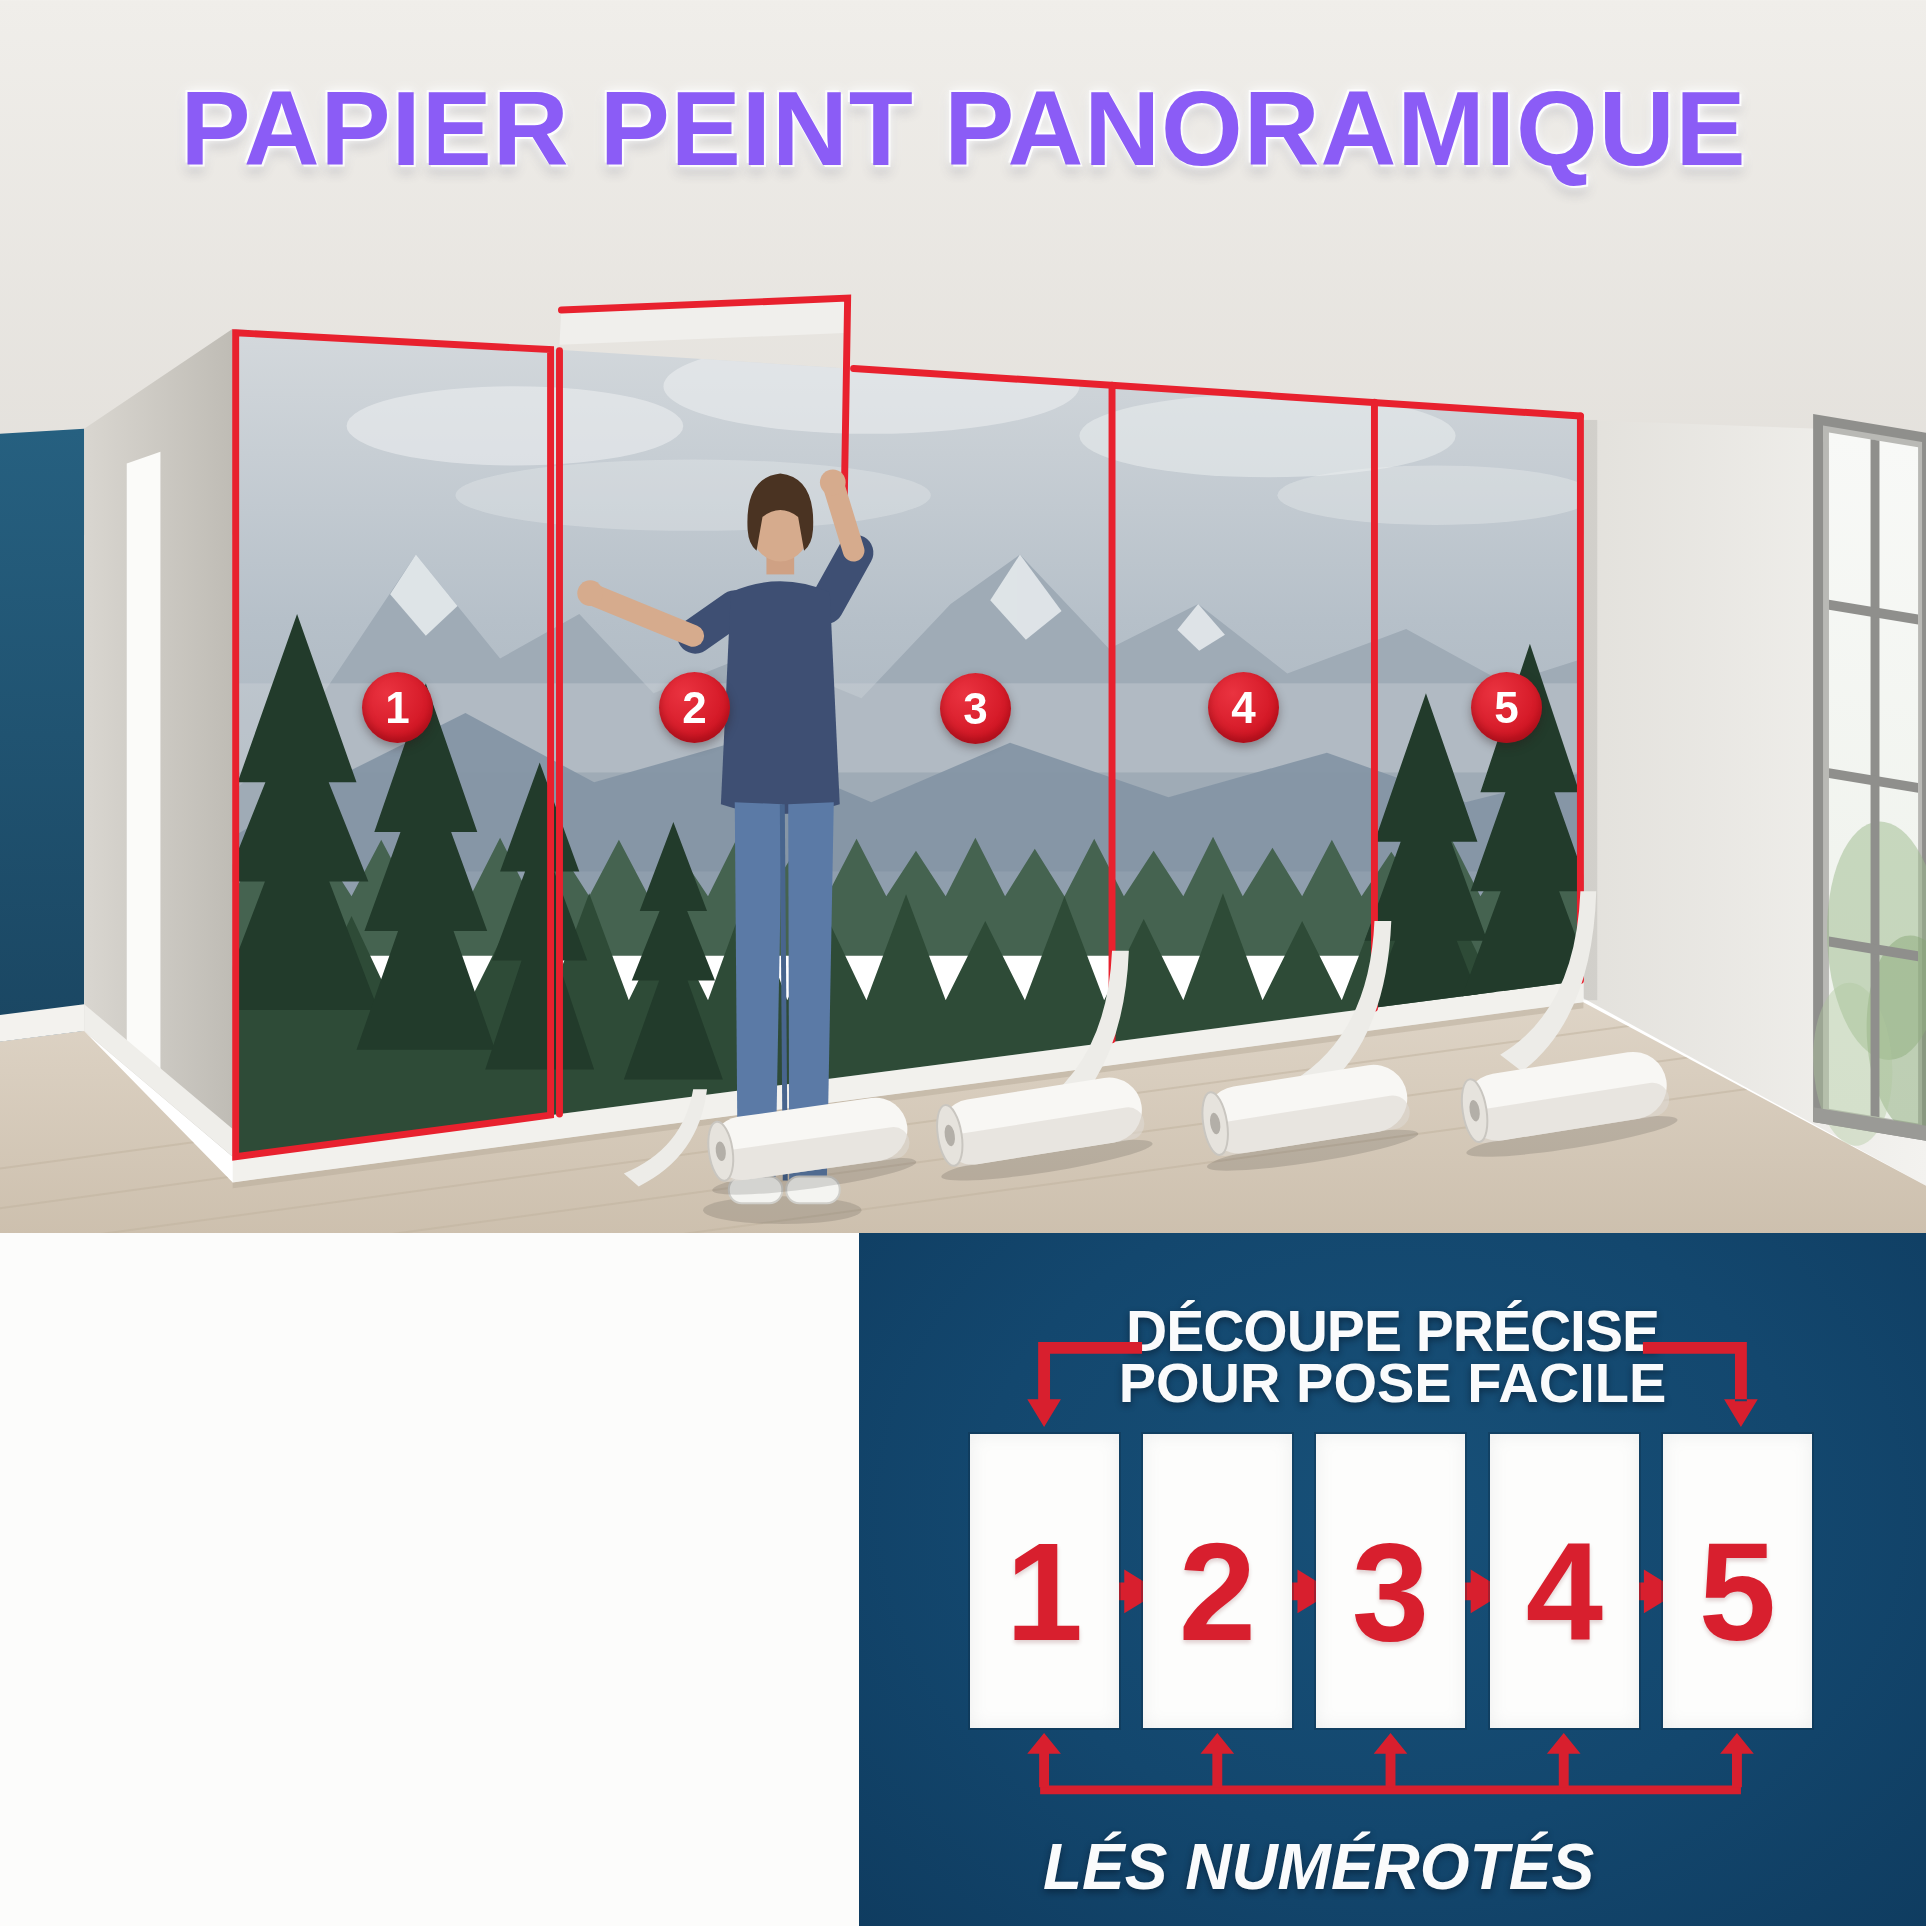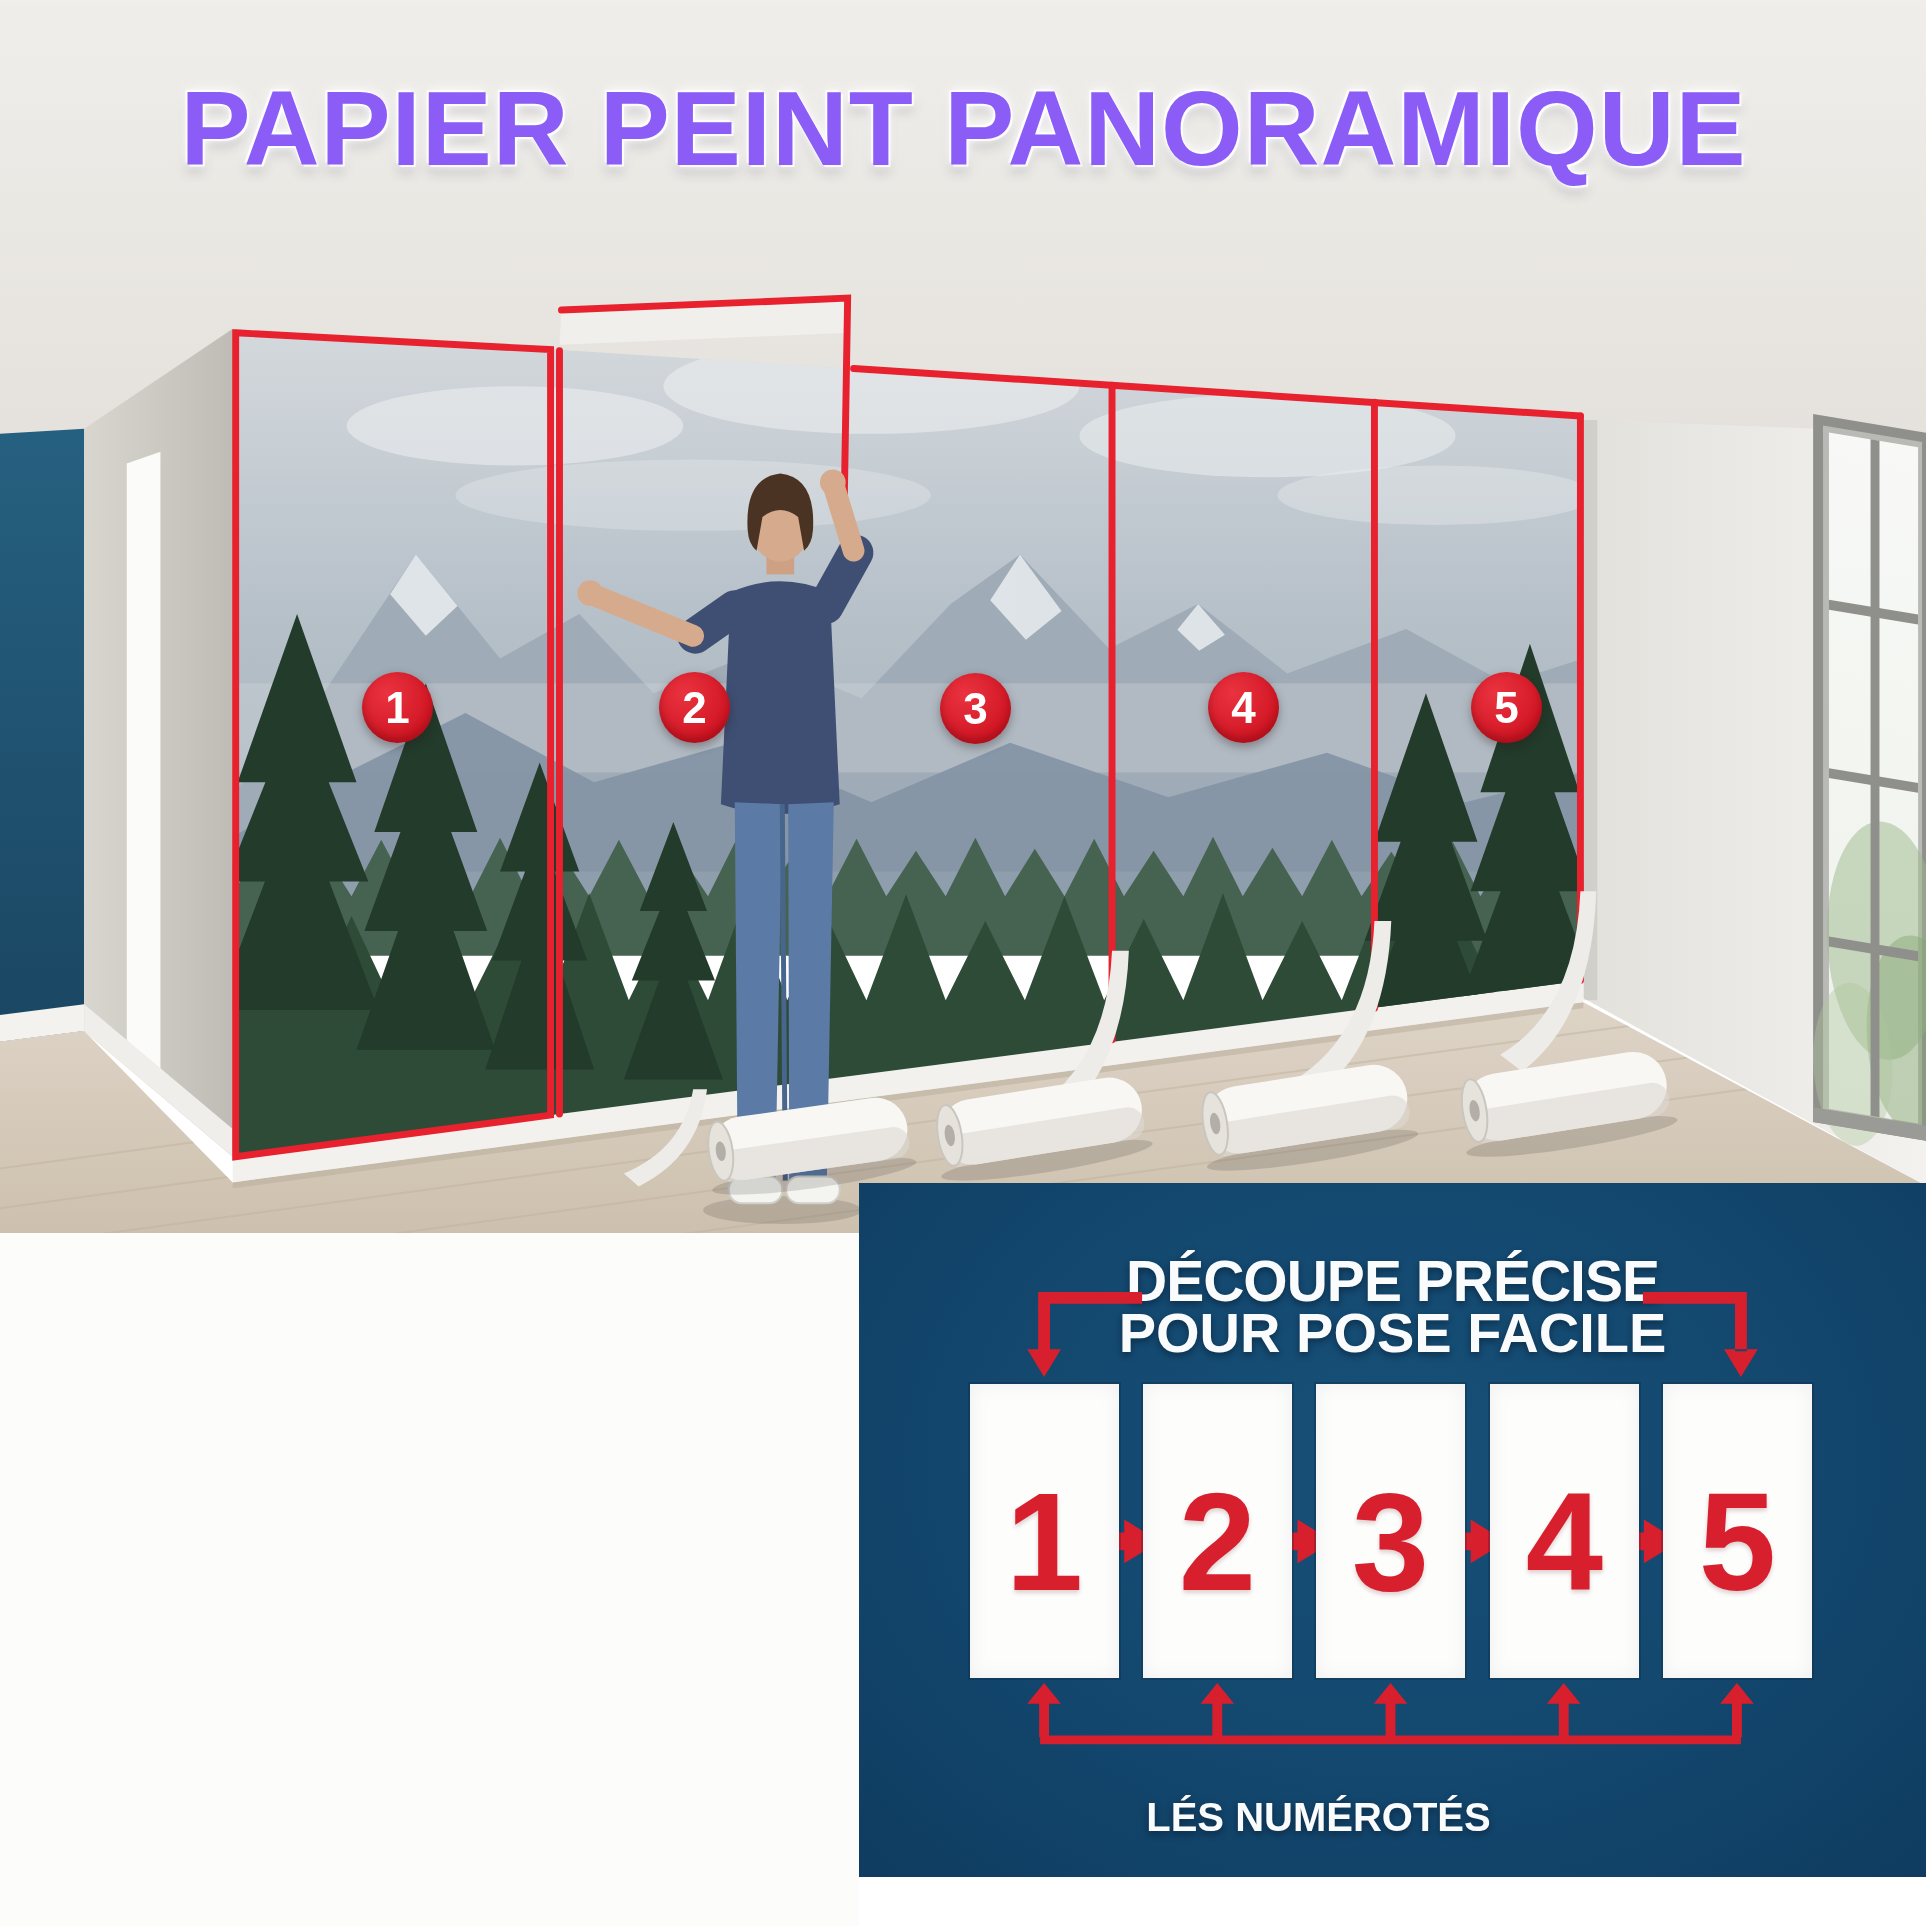--- a/index.html
+++ b/index.html
@@ -26,21 +26,21 @@
   .badge{
     position:absolute;width:71px;height:71px;border-radius:50%;
     background:radial-gradient(circle at 35% 30%,#ea3340,#d21624 70%);
     box-shadow:inset 0 -5px 9px rgba(90,0,10,.35),0 4px 10px rgba(40,20,20,.35);
     color:#ffffff;font-size:44px;font-weight:bold;line-height:71px;text-align:center;
   }
   
   .bottom-left{position:absolute;left:0;top:1233px;width:859px;height:694px;background:#fcfcfb;}
   
   .diagram{
-    position:absolute;left:859px;top:1183px;width:1067px;height:694px;
+    position:absolute;left:859px;top:1233px;width:1067px;height:694px;
     background:radial-gradient(ellipse at 50% 40%,#175078 0%,#13476e 55%,#0f3c60 100%);
   }
   .diag-title{
     position:absolute;left:0;top:68px;width:1067px;text-align:center;
     font-size:57px;line-height:61px;font-weight:bold;letter-spacing:-1px;color:#fafbfc;
     text-shadow:0 3px 7px rgba(0,10,25,.45);white-space:nowrap;
   }
   .diag-subtitle{
     position:absolute;left:0;top:121px;width:1067px;text-align:center;
     font-size:56px;line-height:57px;font-weight:bold;color:#fafbfc;
@@ -51,22 +51,22 @@
     position:absolute;top:201px;width:149px;height:294px;background:#fdfdfc;
     box-shadow:0 0 0 2px rgba(8,30,50,.25),inset 0 0 18px rgba(120,130,140,.12);
   }
   .strip-number{
     position:absolute;top:286px;width:149px;height:145px;text-align:center;
     font-size:139px;line-height:145px;font-weight:bold;color:#d81f2e;
     text-shadow:0 3px 4px rgba(90,0,10,.18);
   }
   .diag-caption{
     position:absolute;left:0;top:606px;width:919px;text-align:center;
-    font-size:40px;line-height:57px;font-weight:bold;letter-spacing:0;color:#fafbfc;
-    text-shadow:0 3px 7px rgba(0,10,25,.45);white-space:nowrap;
+    font-size:64px;line-height:57px;font-weight:bold;letter-spacing:0;color:#fafbfc;
+    text-shadow:0 3px 7px rgba(0,10,25,.45);white-space:nowrap;font-style:italic;
   }
 </style>
 </head>
 <body>
 
 <div class="canvas">
 
   <section class="photo-scene">
 
     <svg width="1927" height="1233" viewBox="0 0 1946 1245">

